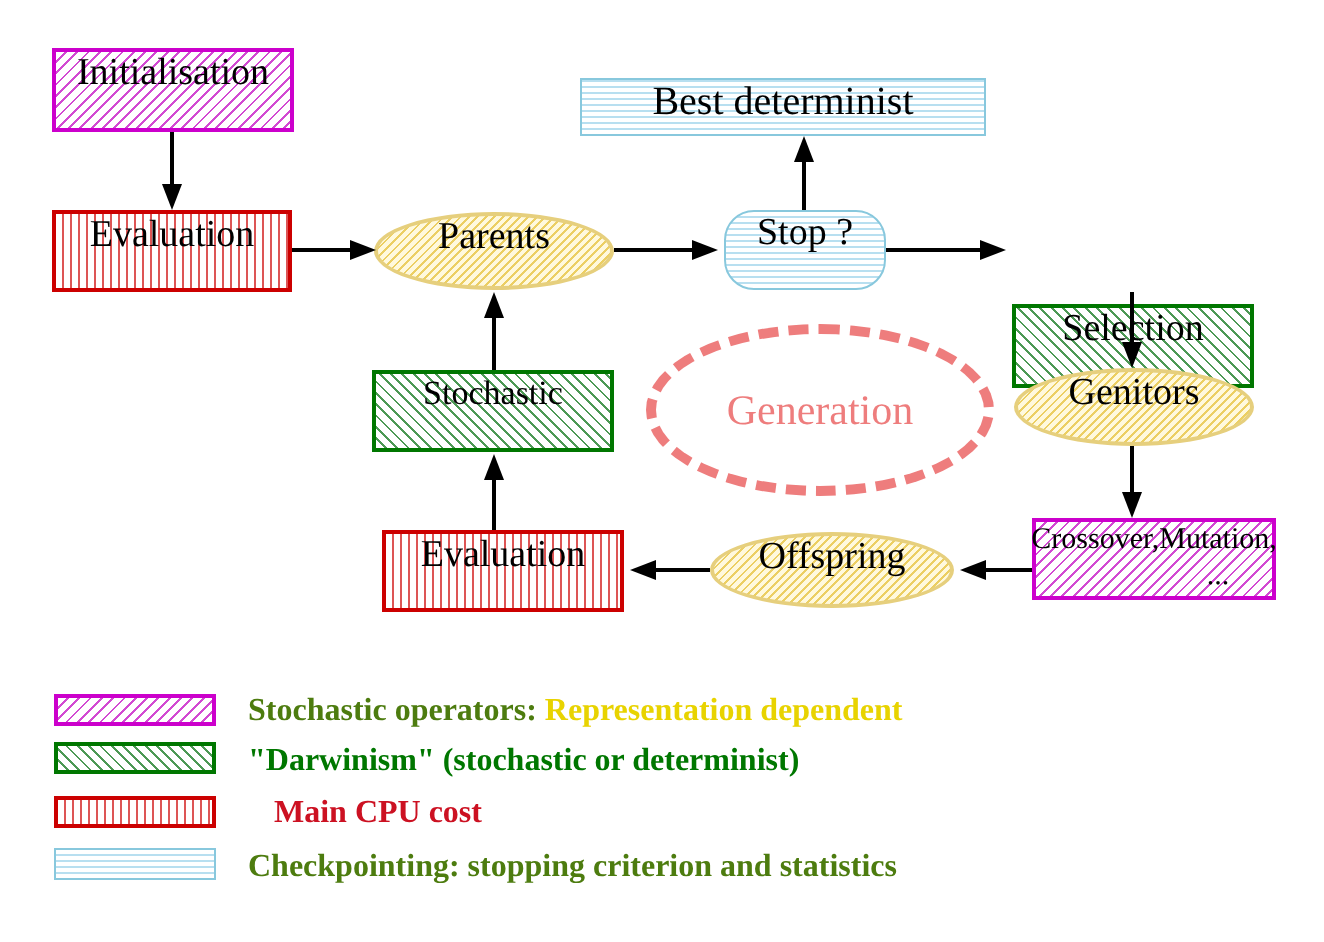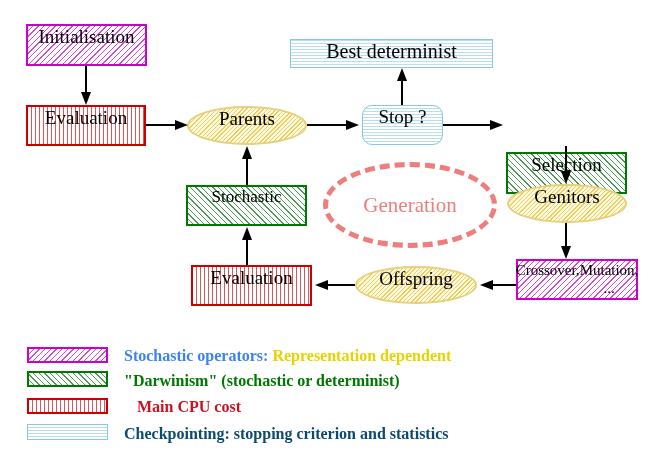--- a/index.html
+++ b/index.html
@@ -66,21 +66,21 @@
   </div>
 
   <div class="node hatch-yellow ellipse" style="left:187px;top:106px;width:120px;height:39px;">
     <span>Parents</span>
   </div>
 
   <div class="node stripe-cyan" style="left:290px;top:39px;width:203px;height:29px;font-size:20px;">
     <span>Best determinist</span>
   </div>
 
-  <div class="node stripe-cyan rounded" style="left:362px;top:105px;width:81px;height:40px;">
+  <div class="node stripe-cyan rounded" style="left:362px;top:105px;width:81px;height:40px;border-radius:15px;">
     <span>Stop ?</span>
   </div>
 
   <div class="node hatch-green" style="left:506px;top:104px;width:121px;height:42px;margin-top:48px;">
     <span>Selection</span>
   </div>
 
   <div class="node hatch-yellow ellipse" style="left:507px;top:184px;width:120px;height:39px;">
     <span>Genitors</span>
   </div>
@@ -157,33 +157,33 @@
   </div>
 
   <div>
     <div class="aline" style="left:246px;top:159px;width:2px;height:26px;"></div>
     <div class="ahead up" style="left:242px;top:146px;"></div>
   </div>
 
   <div>
     <div class="swatch hatch-magenta" style="left:27px;top:347px;"></div>
     <div class="legend-text" style="left:124px;top:347px;">
-      <span style="color:#3b82f6;">Stochastic operators:</span>
+      <span style="color:#4d7c0f;">Stochastic operators:</span>
       <span style="color:#e8d300;">Representation dependent</span>
     </div>
 
     <div class="swatch hatch-green" style="left:27px;top:371px;"></div>
     <div class="legend-text" style="left:124px;top:372px;color:#007700;">
       <span>"Darwinism" (stochastic or determinist)</span>
     </div>
 
     <div class="swatch stripe-red" style="left:27px;top:398px;"></div>
     <div class="legend-text" style="left:124px;top:398px;color:#cc1122;margin-left:13px;">
       <span>Main CPU cost</span>
     </div>
 
     <div class="swatch stripe-cyan" style="left:27px;top:424px;"></div>
-    <div class="legend-text" style="left:124px;top:425px;color:#0c4a6e;">
+    <div class="legend-text" style="left:124px;top:425px;color:#4d7c0f;">
       <span>Checkpointing: stopping criterion and statistics</span>
     </div>
   </div>
 
 </div>
 
 </body></html>

